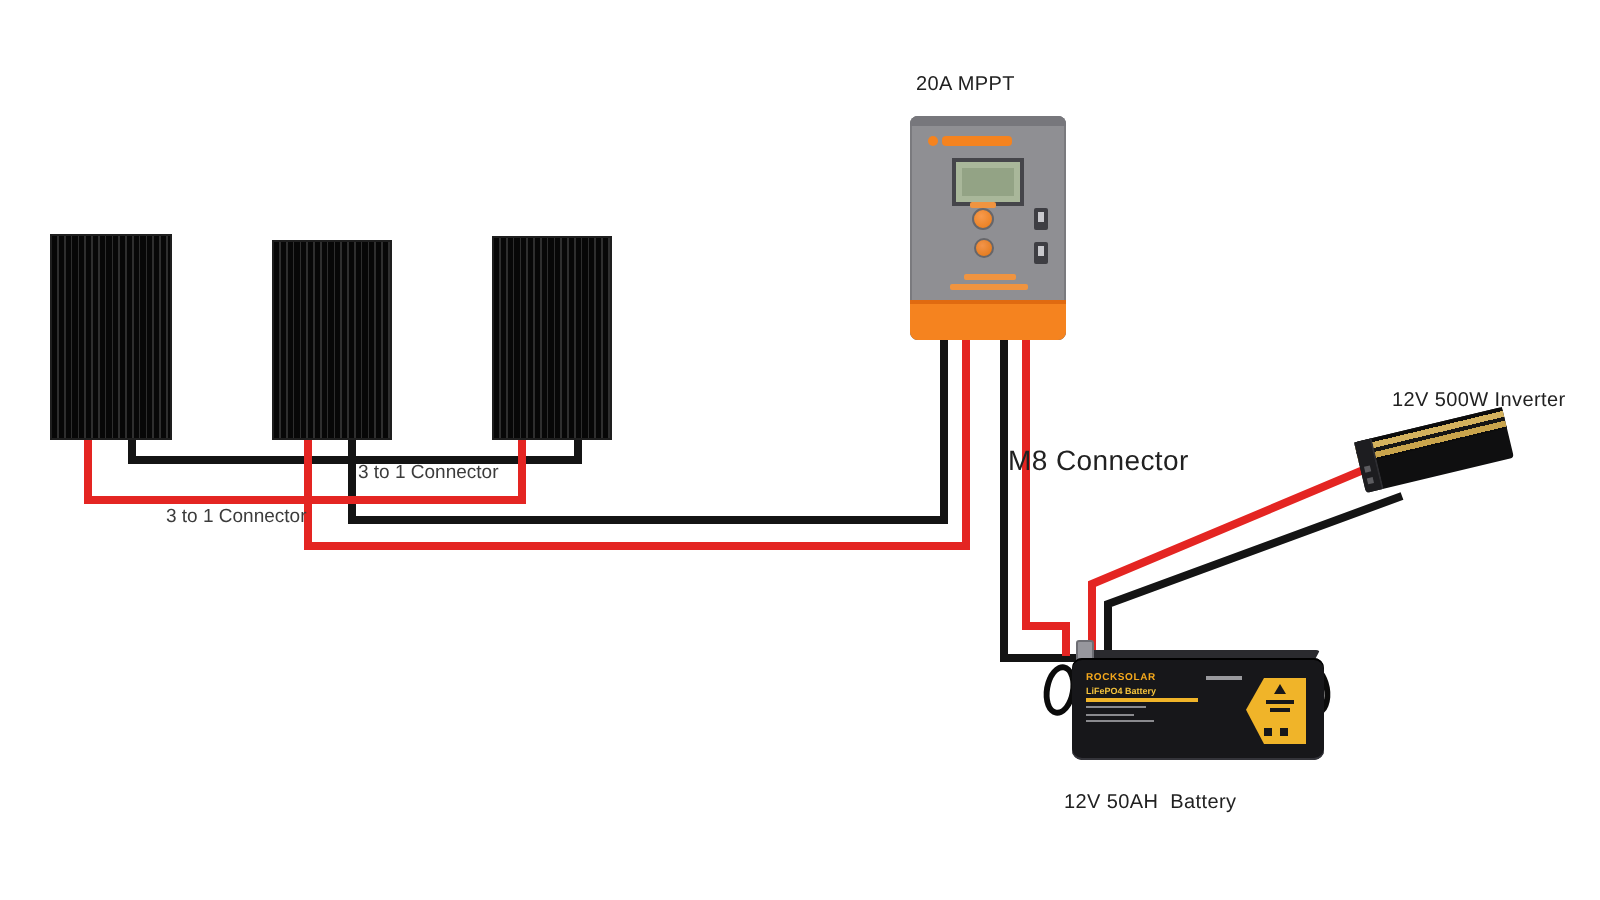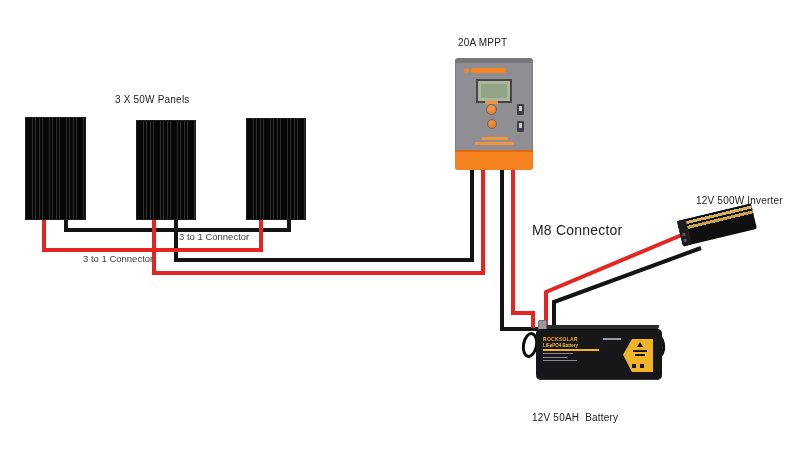--- a/index.html
+++ b/index.html
@@ -9,22 +9,22 @@
     font-family:"Liberation Sans",sans-serif;
   }
   
   .lbl{position:absolute;color:#212121;font-weight:500;white-space:pre;letter-spacing:.2px;line-height:1;}
   .lbl-big{font-size:10px;}
   .lbl-med{font-size:14px;}
   .lbl-small{font-size:9.5px;color:#3c3c3c;font-weight:400;letter-spacing:0;}
   #panels-label{left:115px;top:95px;}
   #mppt-label{left:458px;top:38px;}
   #inverter-label{left:696px;top:196px;}
-  #battery-caption{left:532px;top:397px;margin-top:16px;}
-  #m8-label{left:516px;top:223px;padding-left:16px;}
+  #battery-caption{left:532px;top:397px;}
+  #m8-label{left:504px;top:223px;}
   #conn1-label{left:179px;top:232px;}
   #conn2-label{left:83px;top:254px;}
 
   
   #wires{position:absolute;left:0;top:0;width:800px;height:450px;}
 
   
   .panel{
     position:absolute;
     background:repeating-linear-gradient(90deg,#070707 0px,#070707 2.6px,#2e2e2e 2.6px,#2e2e2e 3.4px);
@@ -157,21 +157,20 @@
   </div>
 
   <div id="inverter">
     <div class="stripes"></div>
     <div class="endcap">
       <div class="pinA"></div>
       <div class="pinB"></div>
     </div>
   </div>
 
-  <div id="panels-label" class="lbl lbl-big">3 X 50W Panels</div>
   <div id="mppt-label" class="lbl lbl-big">20A MPPT</div>
   <div id="inverter-label" class="lbl lbl-big">12V 500W Inverter</div>
   <div id="battery-caption" class="lbl lbl-big">12V 50AH  Battery</div>
   <div id="m8-label" class="lbl lbl-med">M8 Connector</div>
   <div id="conn1-label" class="lbl lbl-small">3 to 1 Connector</div>
   <div id="conn2-label" class="lbl lbl-small">3 to 1 Connector</div>
 
 </div>
 
 </body></html>

